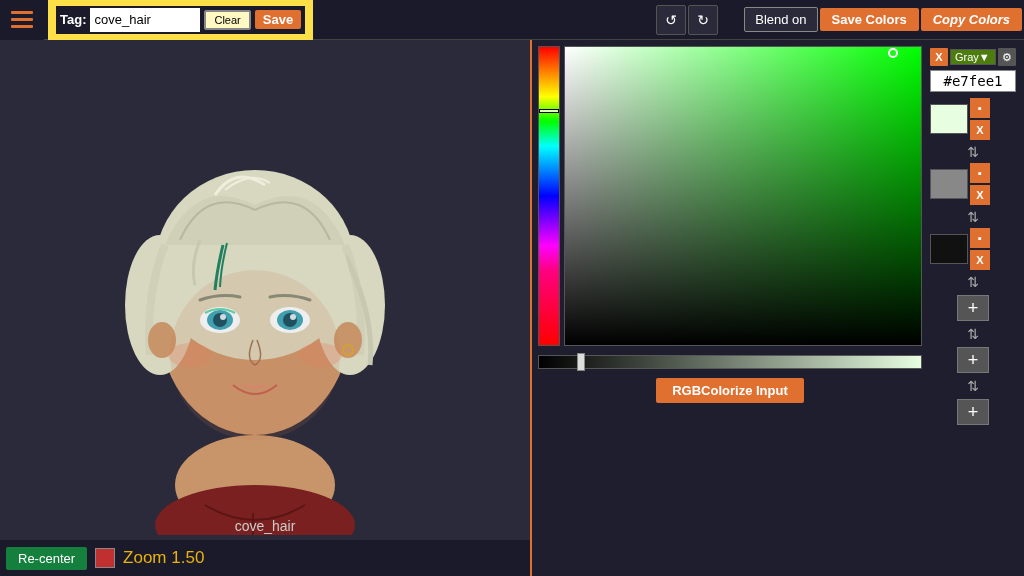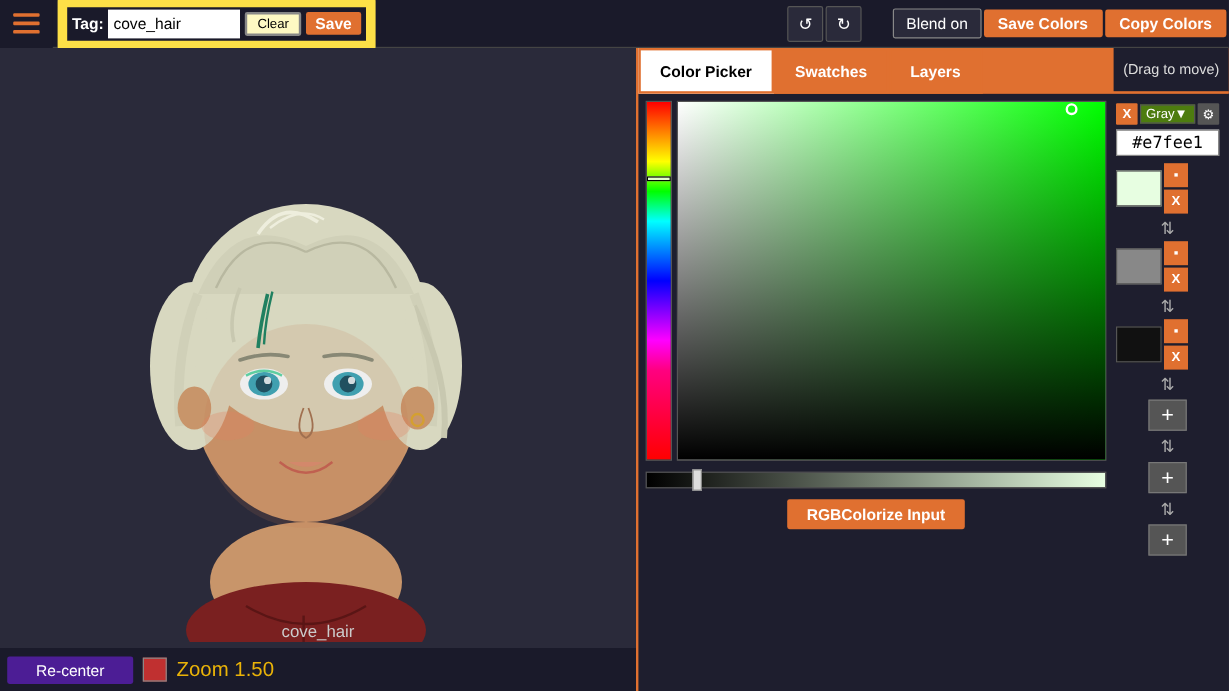--- a/index.html
+++ b/index.html
@@ -117,20 +117,21 @@
     }
     #copy-colors-btn {
       background: #e07030;
       border: none;
       color: #fff;
       padding: 4px 12px;
       cursor: pointer;
       font-size: 13px;
       font-weight: bold;
       border-radius: 2px;
+      font-style: italic;
     }
 
     
     #main {
       display: flex;
       height: 536px;
     }
 
     
     #canvas-area {
@@ -155,24 +156,24 @@
       bottom: 0; left: 0;
       width: 100%;
       height: 36px;
       background: #1a1a2a;
       display: flex;
       align-items: center;
       gap: 8px;
       padding: 0 6px;
     }
     #recenter-btn {
-      background: #4c1d95;
-      border: none;
-      color: #fff;
-      padding: 4px 24px;
+      background: #15803d;
+      border: none;
+      color: #fff;
+      padding: 4px 12px;
       cursor: pointer;
       font-size: 13px;
       border-radius: 2px;
     }
     #color-swatch-small {
       width: 20px; height: 20px;
       background: #c03030;
       border: 1px solid #888;
     }
     #zoom-label {
@@ -564,32 +565,20 @@
 
     <div id="bottom-bar">
       <button id="recenter-btn">Re-center</button>
       <div id="color-swatch-small"></div>
       <span id="zoom-label">Zoom 1.50</span>
     </div>
   </div>
 
   <div id="color-panel">
 
-    <div id="panel-tabs">
-      <div class="tab active">
-        <span>Color Picker</span>
-      </div>
-      <div class="tab inactive">
-        <span>Swatches</span>
-      </div>
-      <div class="tab inactive">
-        <span>Layers</span>
-      </div>
-      <div id="drag-hint">(Drag to move)</div>
-    </div>
 
     <div id="panel-body">
 
       <div id="picker-main">
         <div id="picker-top">
 
           <div id="hue-strip">
             <div id="hue-indicator"></div>
           </div>
 

